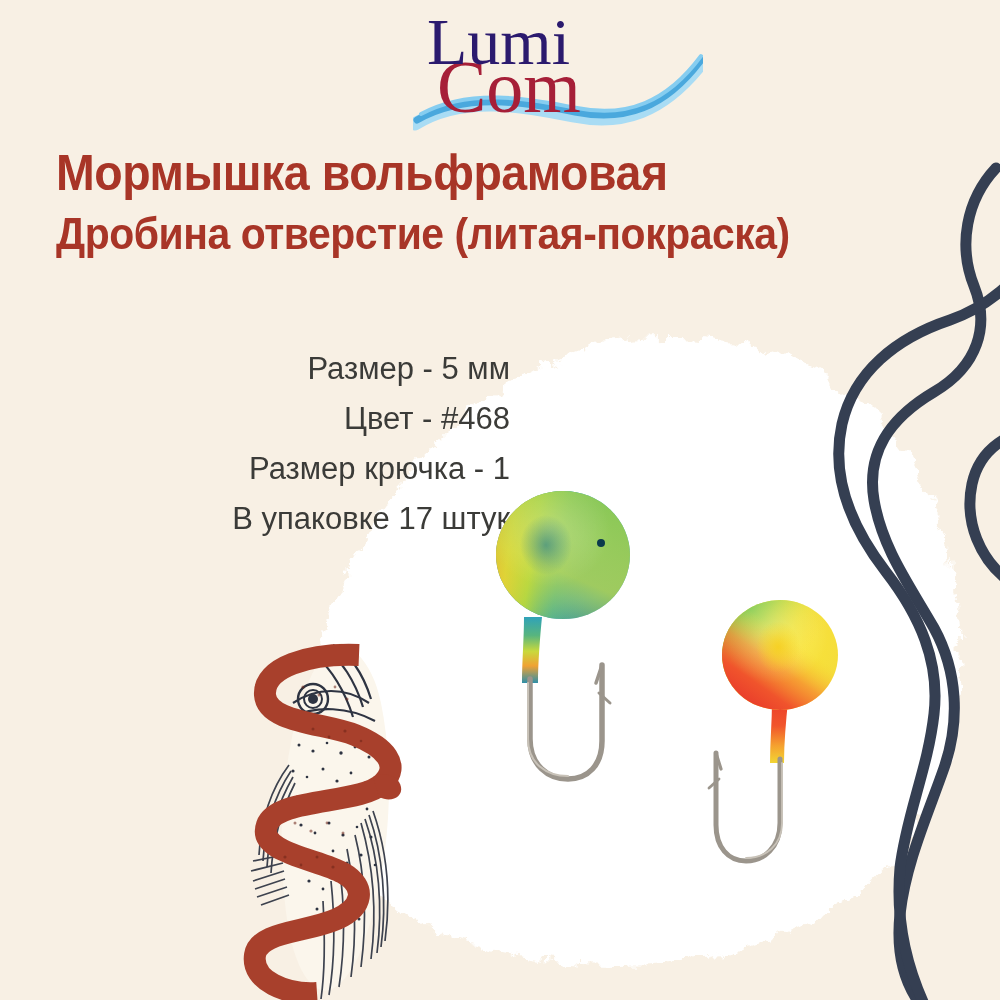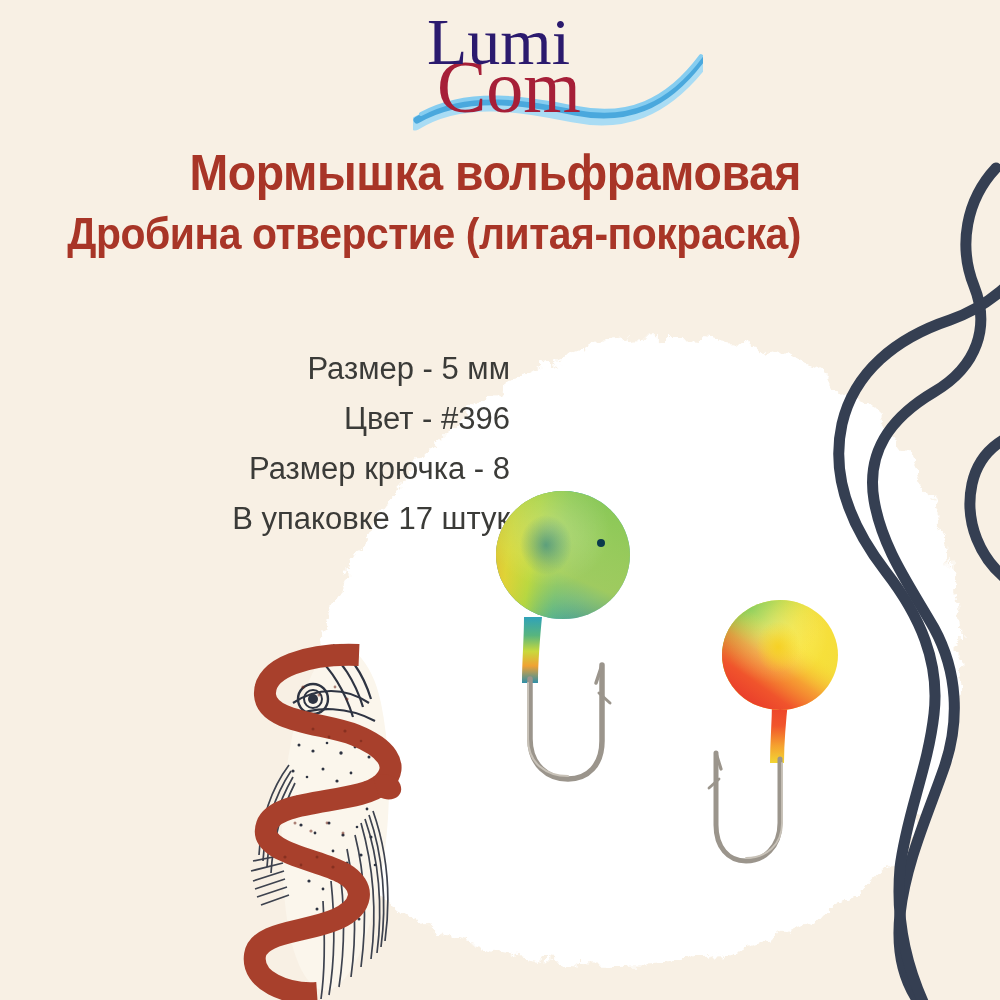--- a/index.html
+++ b/index.html
@@ -17,21 +17,21 @@
   .layer{position:absolute;inset:0;width:1000px;height:1000px;}
   .layer svg{display:block;width:1000px;height:1000px;}
 
   
   .logo{
     position:absolute;left:385px;top:2px;width:290px;height:132px;
   }
   .logo svg{display:block;width:290px;height:132px;}
 
   
-  .title-wrap{position:absolute;left:0;top:144px;width:801px;text-align:right;}
+  .title-wrap{position:absolute;left:0;top:144px;width:801px;text-align:left;}
   .title-1{
     color:#a83527;
     font-size:50px;
     line-height:58px;
     font-weight:bold;
     letter-spacing:-0.5px;
     transform:scaleX(0.93);
     white-space:nowrap;
   }
   .title-2{
@@ -151,22 +151,22 @@
     </svg>
   </div>
 
   <div class="title-wrap">
     <div class="title-1">Мормышка вольфрамовая</div>
     <div class="title-2">Дробина отверстие (литая-покраска)</div>
   </div>
 
   <div class="specs">
     <div class="spec-line">Размер - 5 мм</div>
-    <div class="spec-line">Цвет - #396</div>
-    <div class="spec-line">Размер крючка - 8</div>
+    <div class="spec-line">Цвет - #468</div>
+    <div class="spec-line">Размер крючка - 1</div>
     <div class="spec-line">В упаковке 17 штук</div>
   </div>
 
   <div class="fish">
     <svg viewBox="0 0 230 375" xmlns="http://www.w3.org/2000/svg" aria-hidden="true">
       <defs>
         <clipPath id="bodyclip">
           <path d="M 108 18
                    C 128 26 142 48 148 78
                    C 156 118 158 162 154 206

